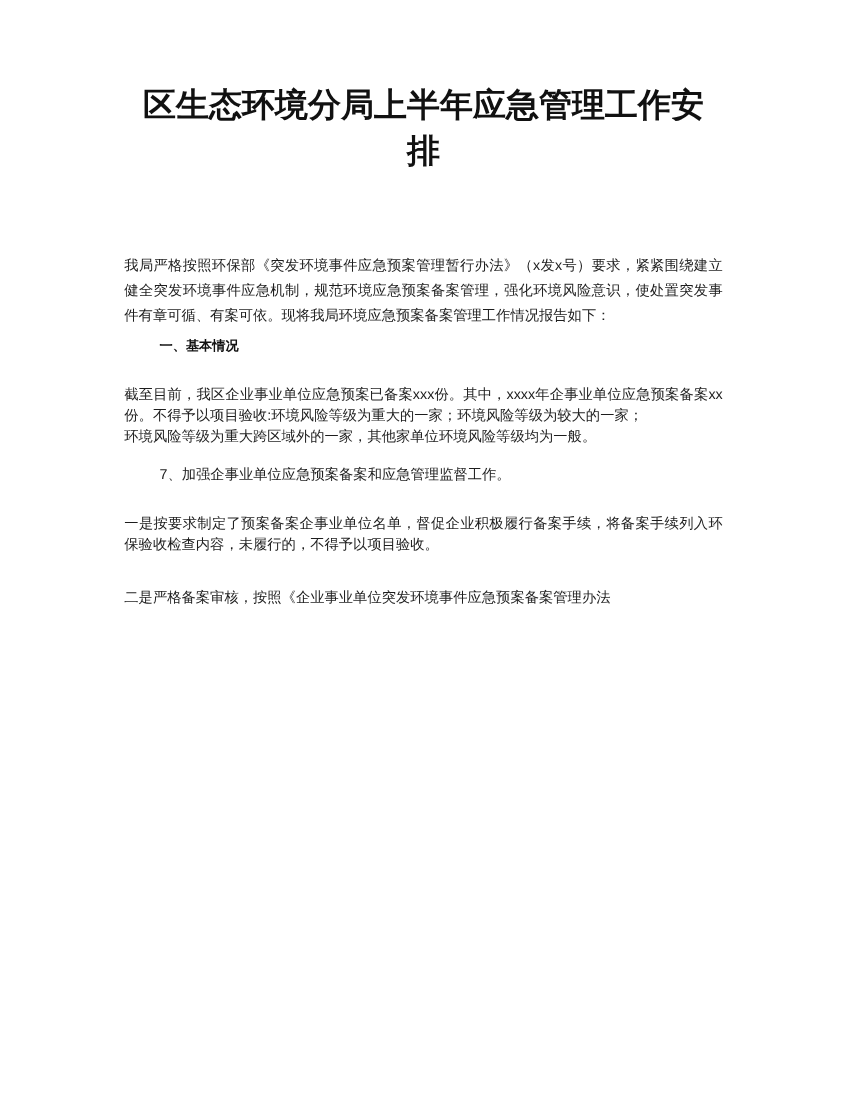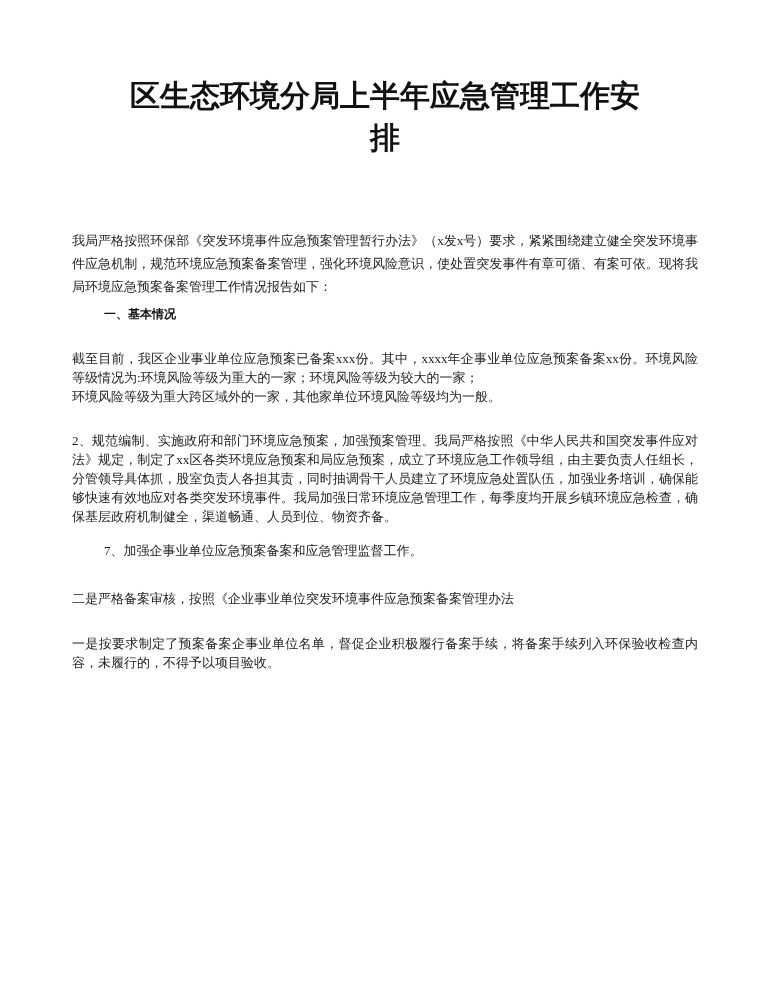--- a/index.html
+++ b/index.html
@@ -6,24 +6,24 @@
     margin: 0;
     padding: 0;
     background: #ffffff;
   }
   .page {
     position: relative;
     width: 770px;
     height: 1000px;
     background: #ffffff;
     overflow: hidden;
-    font-family: Liberation Serif, serif;
+    font-family: Liberation Sans, sans-serif;
     color: #1d1d1d;
     box-sizing: border-box;
-    padding: 0 72px;
+    padding: 0 113px;
   }
   .doc-title {
     font-size: 30px;
     line-height: 42px;
     font-weight: bold;
     text-align: center;
     max-width: 522px;
     margin: 75px auto 0;
     word-break: break-all;
     color: #111111;
@@ -63,26 +63,25 @@
 <body>
 
 <div class="page">
 
   <h1 class="doc-title">区生态环境分局上半年应急管理工作安排</h1>
 
   <p class="para loose mt-intro">我局严格按照环保部《突发环境事件应急预案管理暂行办法》（x发x号）要求，紧紧围绕建立健全突发环境事件应急机制，规范环境应急预案备案管理，强化环境风险意识，使处置突发事件有章可循、有案可依。现将我局环境应急预案备案管理工作情况报告如下：</p>
 
   <h2 class="heading indent2 mt-h1">一、基本情况</h2>
 
-  <p class="para mt-sec1">截至目前，我区企业事业单位应急预案已备案xxx份。其中，xxxx年企事业单位应急预案备案xx份。环境风险等级情况为:环境风险等级为重大的一家；环境风险等级为较大的一家；
+  <p class="para mt-sec1">截至目前，我区企业事业单位应急预案已备案xxx份。其中，xxxx年企事业单位应急预案备案xx份。不得予以项目验收:环境风险等级为重大的一家；环境风险等级为较大的一家；
 环境风险等级为重大跨区域外的一家，其他家单位环境风险等级均为一般。</p>
 
 
 
-  <p class="para mt-point2">2、规范编制、实施政府和部门环境应急预案，加强预案管理。我局严格按照《中华人民共和国突发事件应对法》规定，制定了xx区各类环境应急预案和局应急预案，成立了环境应急工作领导组，由主要负责人任组长，分管领导具体抓，股室负责人各担其责，同时抽调骨干人员建立了环境应急处置队伍，加强业务培训，确保能够快速有效地应对各类突发环境事件。我局加强日常环境应急管理工作，每季度均开展乡镇环境应急检查，确保基层政府机制健全，渠道畅通、人员到位、物资齐备。</p>
 
   <p class="para indent2 mt-point3">7、加强企事业单位应急预案备案和应急管理监督工作。</p>
 
+  <p class="para mt-meas1">一是按要求制定了预案备案企事业单位名单，督促企业积极履行备案手续，将备案手续列入环保验收检查内容，未履行的，不得予以项目验收。</p>
+
   <p class="para mt-meas2">二是严格备案审核，按照《企业事业单位突发环境事件应急预案备案管理办法</p>
-
-  <p class="para mt-meas1">一是按要求制定了预案备案企事业单位名单，督促企业积极履行备案手续，将备案手续列入环保验收检查内容，未履行的，不得予以项目验收。</p>
 
 </div>
 
 </body></html>

